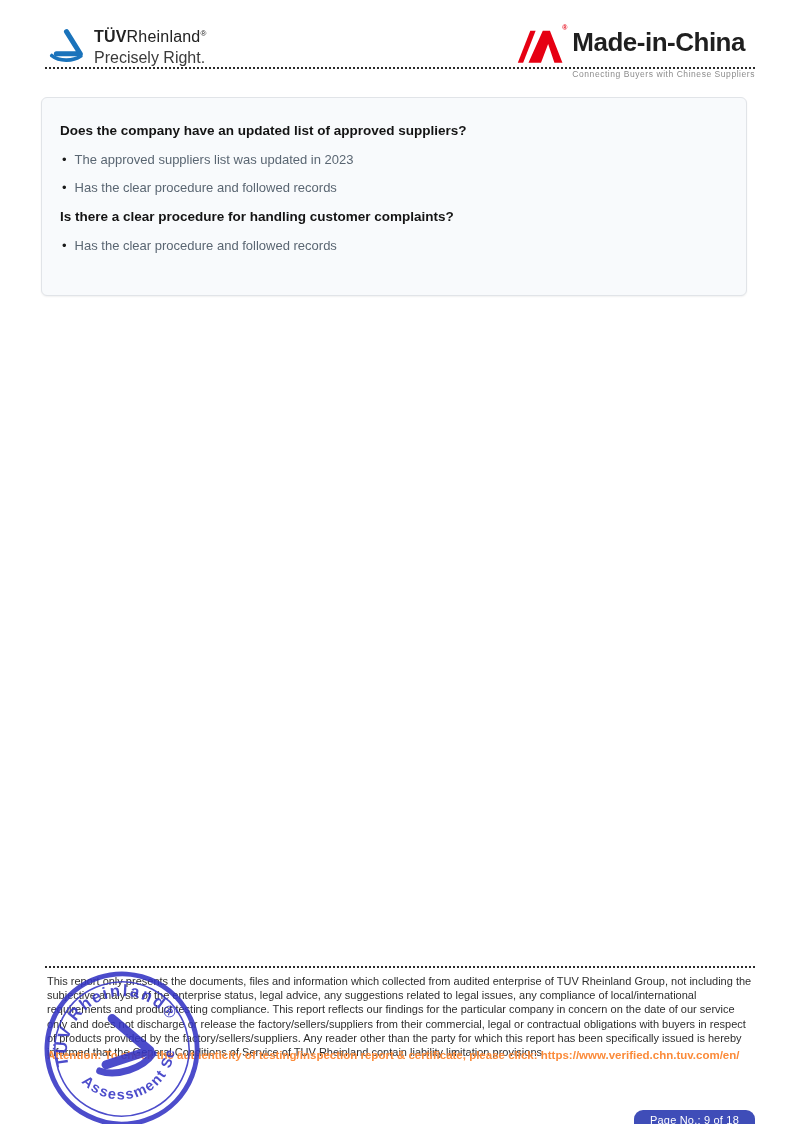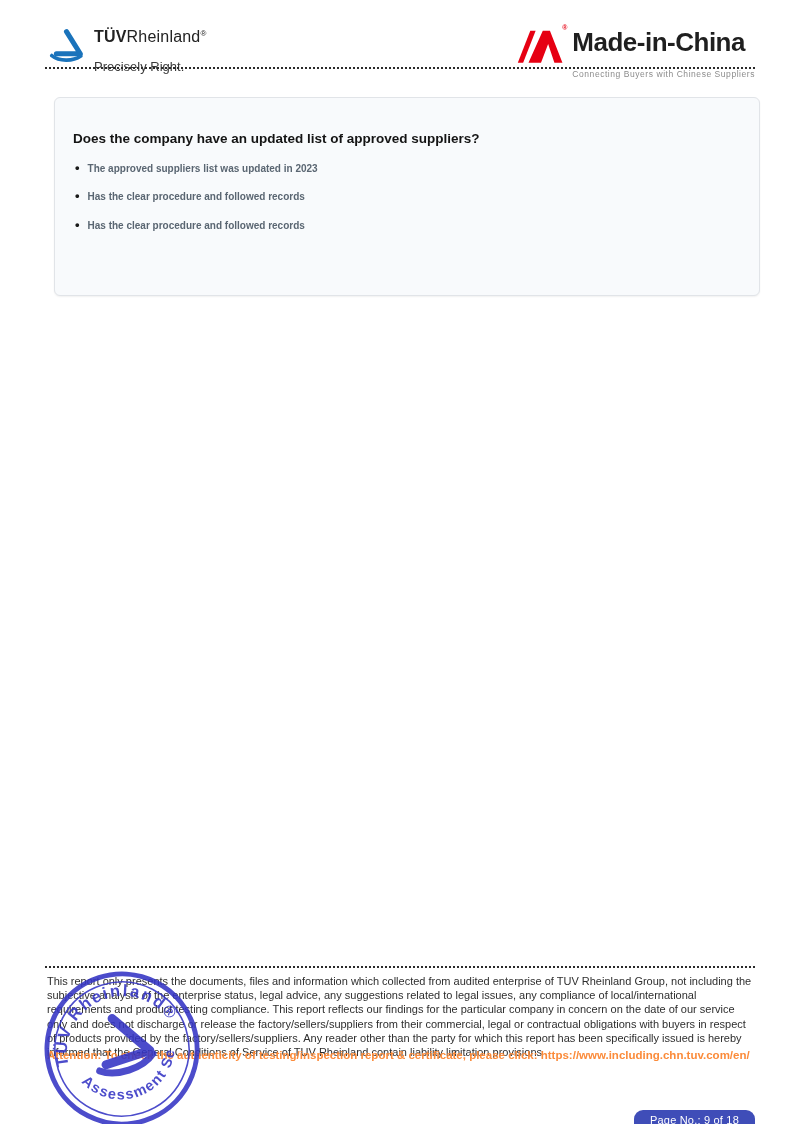--- a/index.html
+++ b/index.html
@@ -10,49 +10,48 @@
     margin:0 auto; overflow:hidden;
   }
 
   
   .header { position:absolute; left:45px; right:45px; top:26px; height:40px; }
   .tuv-logo { position:absolute; left:3px; top:2px; display:flex; align-items:flex-start; }
   .tuv-tri { width:37px; height:34px; margin-right:9px; }
   .tuv-text .brand { font-size:16px; color:#222; letter-spacing:0.2px; }
   .tuv-text .brand b { font-weight:700; }
   .tuv-text .reg { font-size:8px; vertical-align:super; color:#222; }
-  .tuv-text .tagline { font-size:13px; color:#3a3a3a; margin-top:13px; }
+  .tuv-text .tagline { font-size:16px; color:#3a3a3a; margin-top:3px; }
 
   .mic-logo { position:absolute; right:0; top:0; display:flex; align-items:flex-start; }
   .mic-m { position:relative; width:50px; height:38px; margin-right:6px; }
   .mic-m svg { width:50px; height:38px; }
   .mic-reg { position:absolute; top:-2px; right:-1px; font-size:7px; color:#e60012; font-weight:700; }
   .mic-text { padding-top:3px; }
   .mic-text .brand { font-size:26px; font-weight:700; color:#1f1f1f; letter-spacing:-0.5px; line-height:1; }
   .mic-text .tagline { font-size:8.5px; color:#8c8c8c; letter-spacing:0.55px; margin-top:14px; white-space:nowrap; }
 
   .dotted-sep { position:absolute; left:45px; right:45px; border-top:2px dotted #2a2a2a; }
   .sep-top { top:67px; }
   .sep-bottom { top:966px; }
 
   
   .qa-box {
-    position:absolute; left:54px; top:97px; width:706px; min-height:199px;
+    position:absolute; left:41px; top:97px; width:706px; min-height:199px;
     background:#f8fafc; border:1px solid #e1e4e8; border-radius:6px;
     box-shadow:0 1px 2px rgba(0,0,0,0.06);
-    padding:31px 18px 12px 18px;
+    padding:23px 18px 12px 18px;
   }
   .qa-question {
     font-size:13.5px; font-weight:700; color:#141414; line-height:1.55;
     margin-bottom:8px;
   }
   .qa-answer {
-    font-size:10px; color:#5a6672; line-height:1.5; margin-bottom:9px;
+    font-size:13px; color:#5a6672; line-height:1.5; margin-bottom:9px;
     padding-left:2px;
-    font-weight:bold;
   }
   .qa-answer::before { content:"\2022"; color:#1a1a1a; margin-right:8px; font-size:13px; }
 
   
   .disclaimer {
     position:absolute; left:47px; top:974px; width:708px;
     font-size:11px; color:#2e2e2e; line-height:14.2px;
   }
   .attention {
     position:absolute; left:47px; top:1048px; width:708px;
@@ -108,30 +107,31 @@
 
   <div class="dotted-sep sep-top"></div>
 
   <div class="qa-box">
 
     <div class="qa-question">Does the company have an updated list of approved suppliers?</div>
     <div class="qa-answer">The approved suppliers list was updated in 2023</div>
 
     <div class="qa-answer">Has the clear procedure and followed records</div>
 
+    <div class="qa-question">Is there a clear procedure for handling customer complaints?</div>
     <div class="qa-answer">Has the clear procedure and followed records</div>
 
   </div>
 
   <div class="dotted-sep sep-bottom"></div>
 
   <div class="disclaimer">This report only presents the documents, files and information which collected from audited enterprise of TUV Rheinland Group, not including the subjective analysis of the enterprise status, legal advice, any suggestions related to legal issues, any compliance of local/international requirements and product testing compliance. This report reflects our findings for the particular company in concern on the date of our service only and does not discharge or release the factory/sellers/suppliers from their commercial, legal or contractual obligations with buyers in respect of products provided by the factory/sellers/suppliers. Any reader other than the party for which this report has been specifically issued is hereby informed that the General Conditions of Service of TUV Rheinland contain liability limitation provisions</div>
 
   <div class="attention">
-    <span>Attention: To check the authenticity of testing/inspection report &amp; certificate, please click: </span><a href="#">https://www.including.chn.tuv.com/en/</a>
+    <span>Attention: To check the authenticity of testing/inspection report &amp; certificate, please click: </span><a href="#">https://www.verified.chn.tuv.com/en/</a>
   </div>
 
   <div class="stamp">
     <svg viewBox="0 0 160 160" width="160" height="160">
       <g transform="rotate(-18 80 80)">
         <circle cx="80" cy="80" r="75" fill="none" stroke="#3434c4" stroke-width="5"></circle>
         <circle cx="80" cy="80" r="67" fill="none" stroke="#3434c4" stroke-width="1.6"></circle>
         <defs>
           <path id="arcTop" d="M 26,98 A 56,56 0 1 1 134,98"></path>
           <path id="arcBottom" d="M 29,94 A 54,54 0 0 0 131,94"></path>

